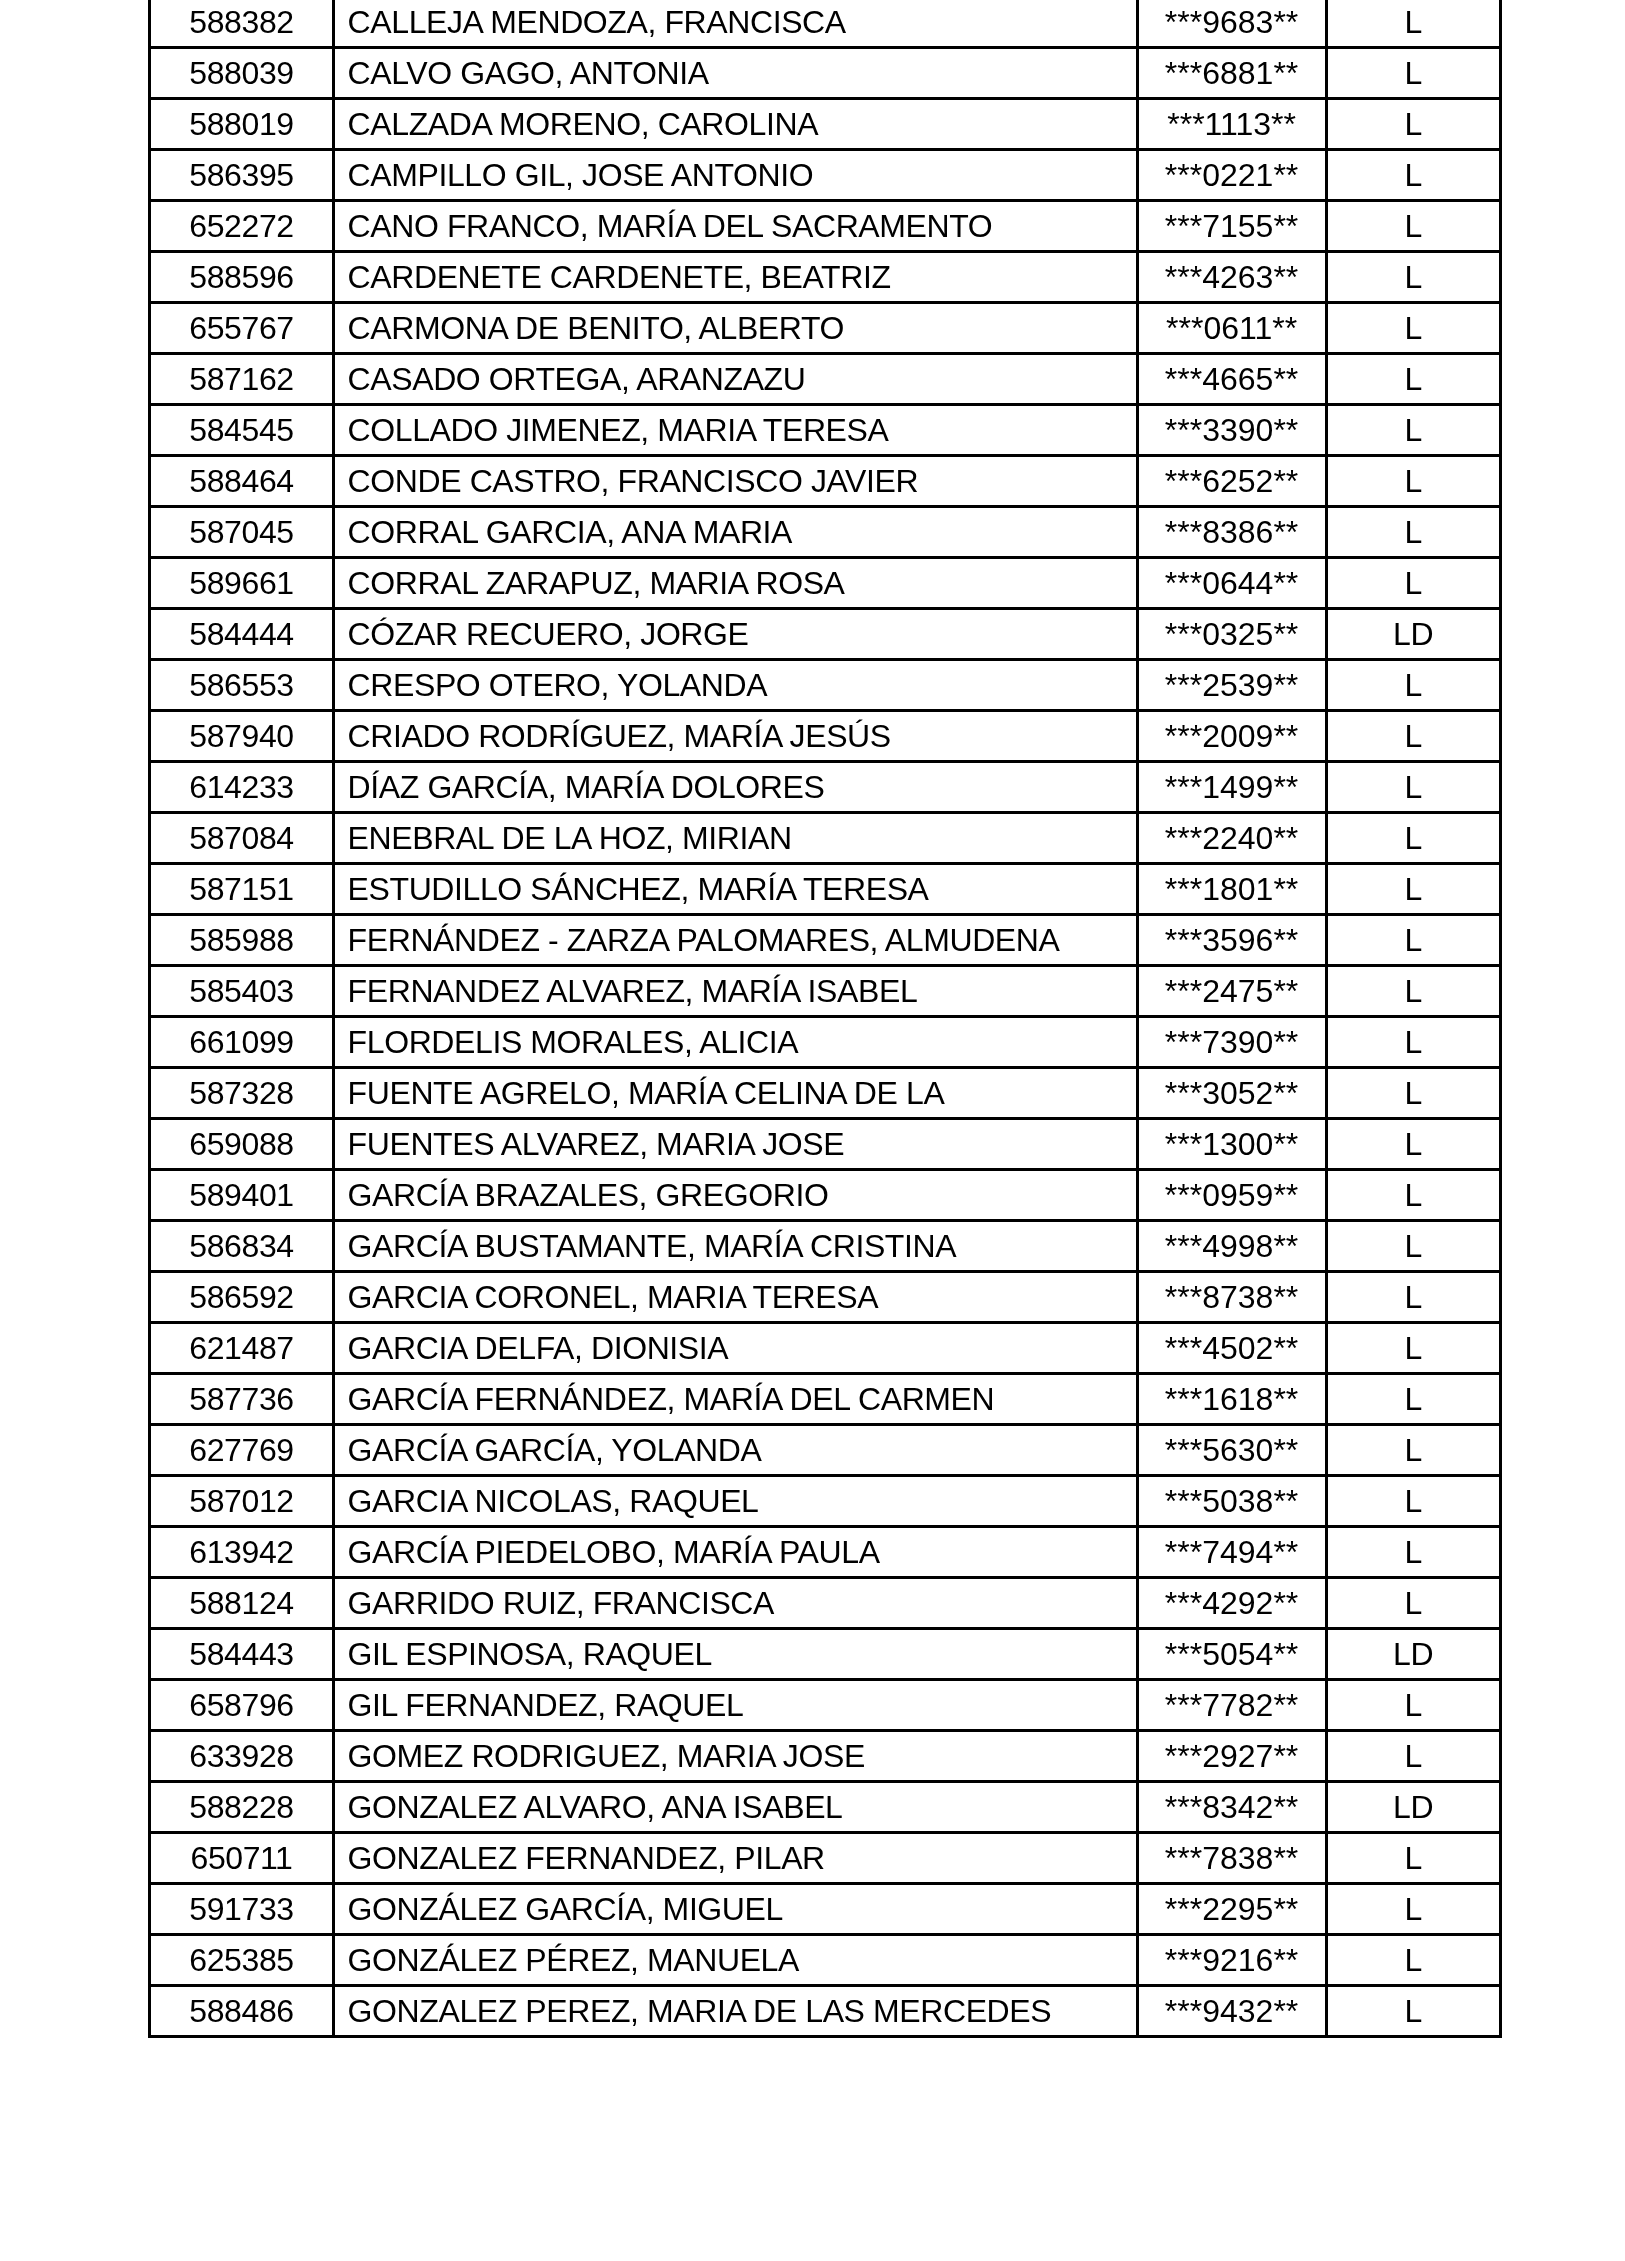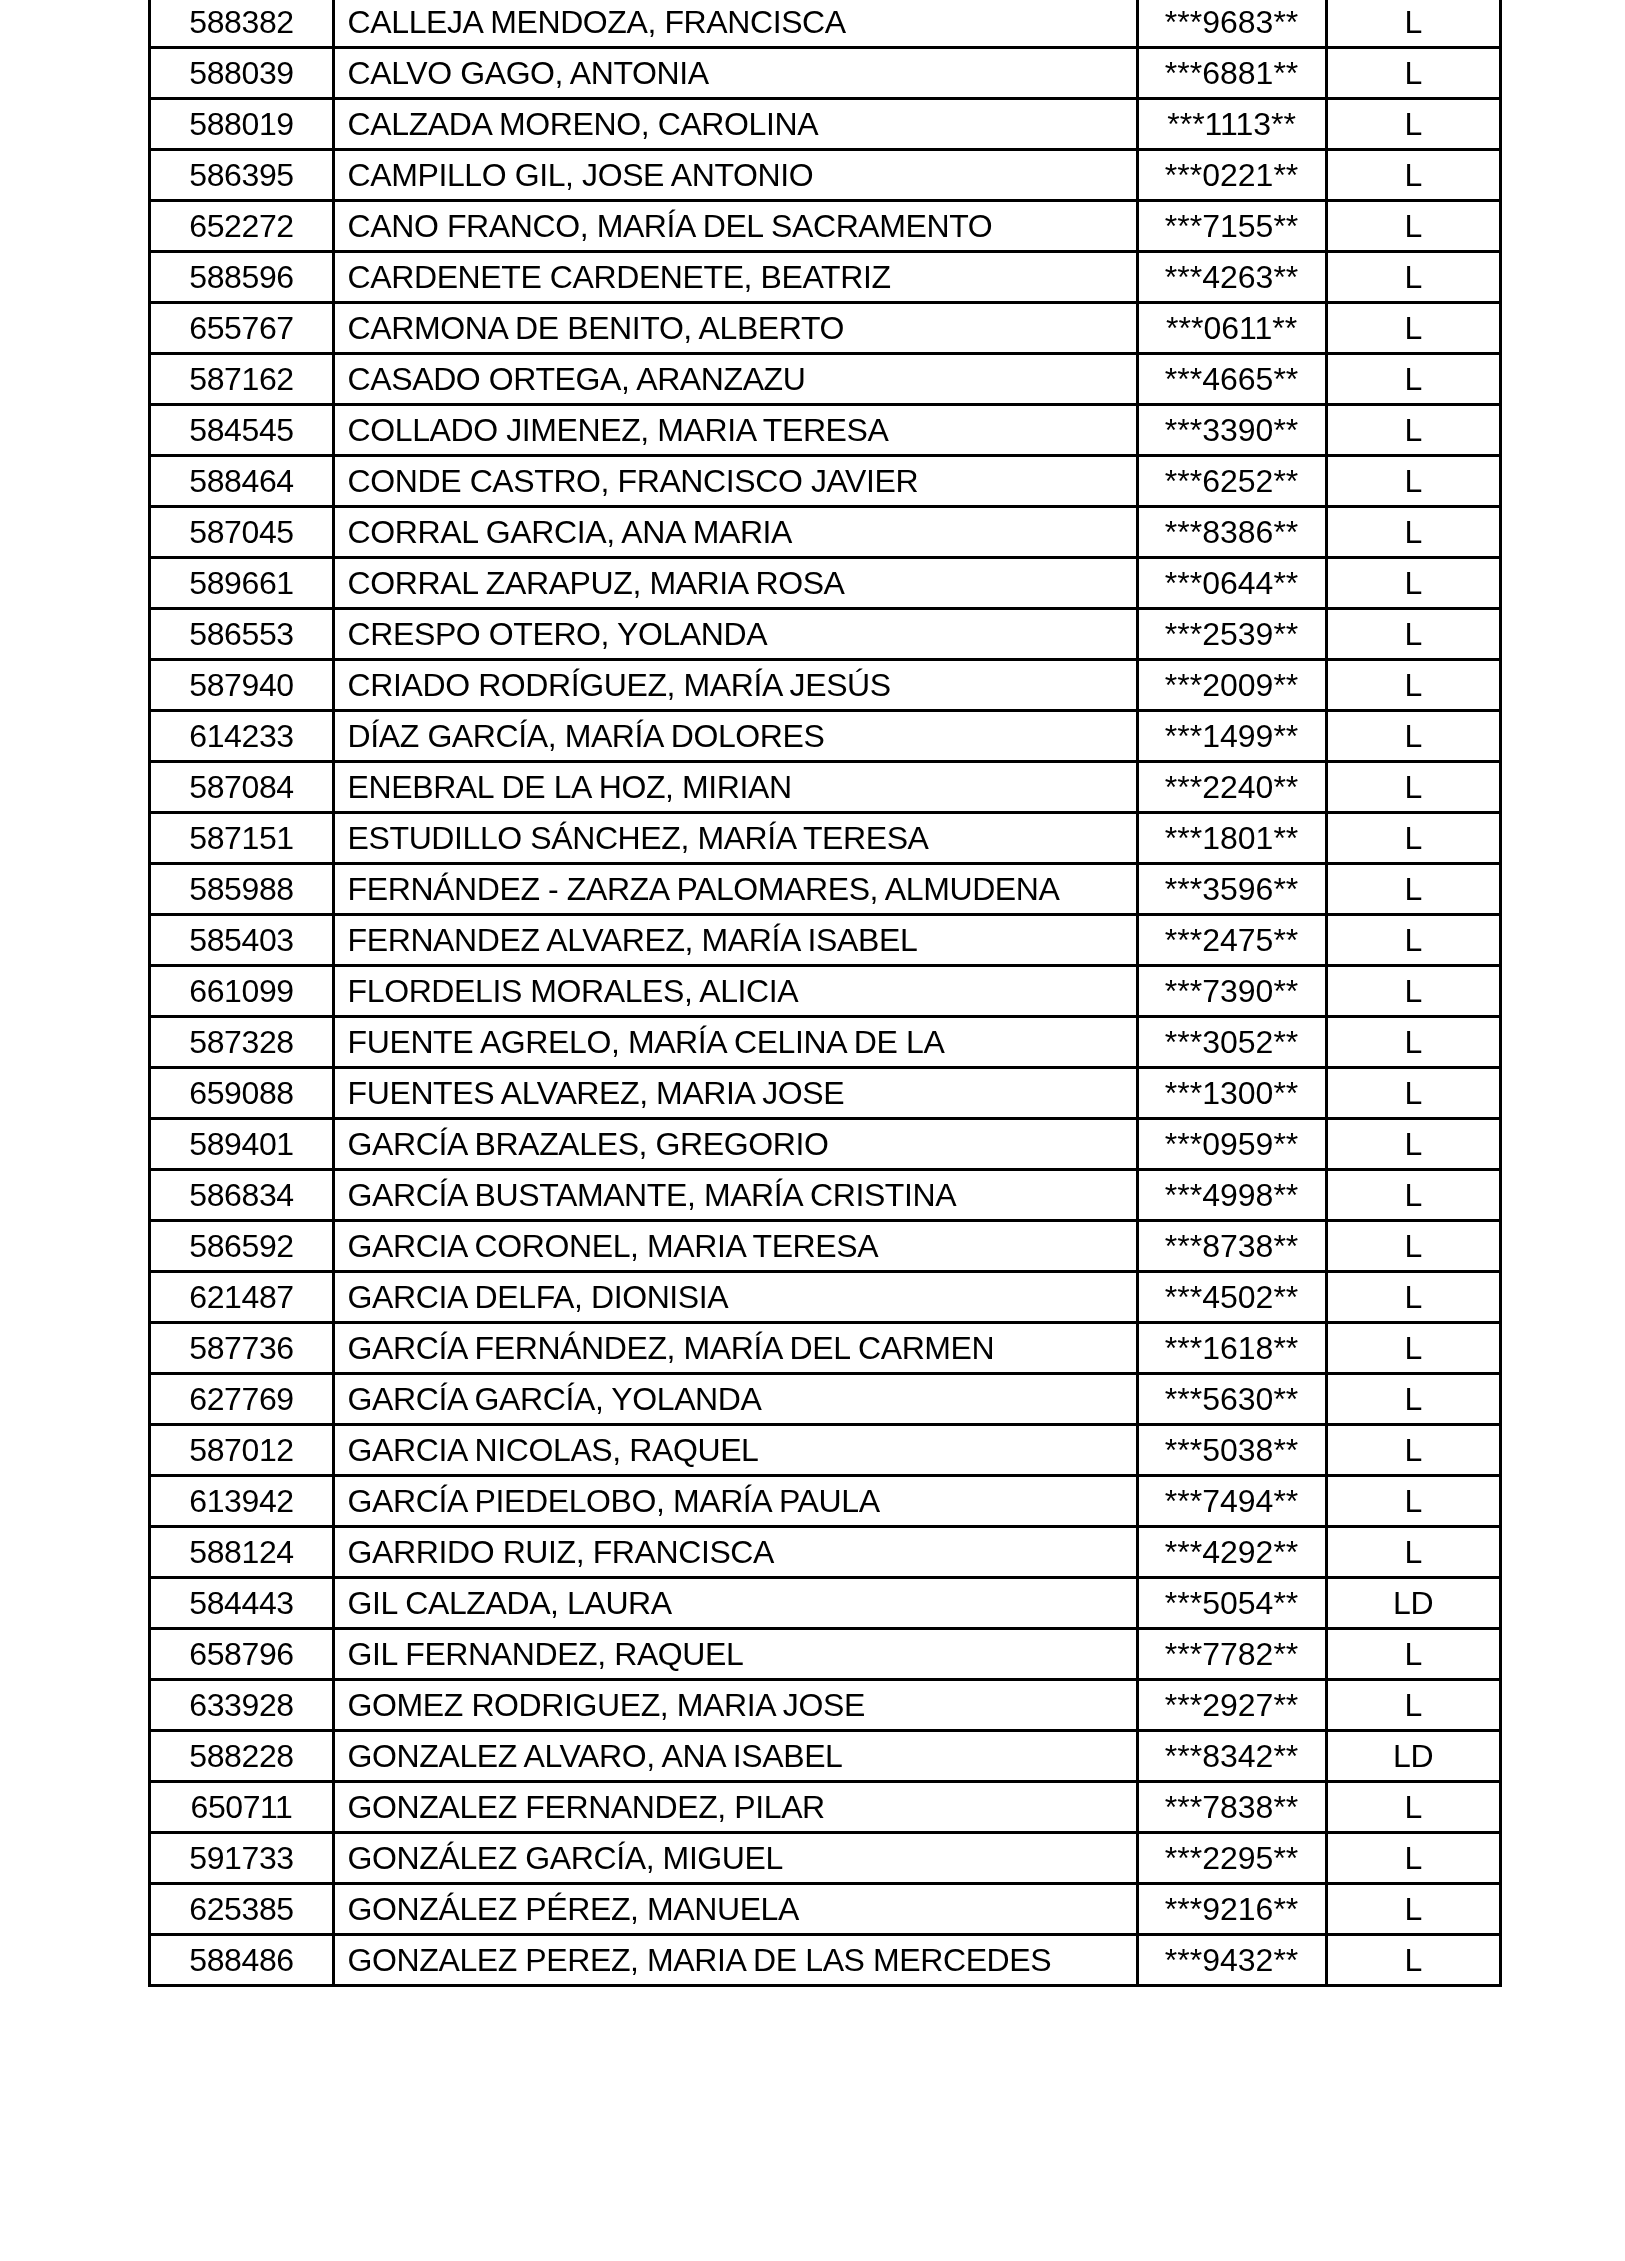--- a/index.html
+++ b/index.html
@@ -112,20 +112,26 @@
     <td class="c-dni">***8386**</td>
     <td class="c-type">L</td>
   </tr>
         <tr>
     <td class="c-id">589661</td>
     <td class="c-name">CORRAL ZARAPUZ, MARIA ROSA</td>
     <td class="c-dni">***0644**</td>
     <td class="c-type">L</td>
   </tr>
         <tr>
+    <td class="c-id">584444</td>
+    <td class="c-name">CÓZAR RECUERO, JORGE</td>
+    <td class="c-dni">***0325**</td>
+    <td class="c-type">LD</td>
+  </tr>
+        <tr>
     <td class="c-id">586553</td>
     <td class="c-name">CRESPO OTERO, YOLANDA</td>
     <td class="c-dni">***2539**</td>
     <td class="c-type">L</td>
   </tr>
         <tr>
     <td class="c-id">587940</td>
     <td class="c-name">CRIADO RODRÍGUEZ, MARÍA JESÚS</td>
     <td class="c-dni">***2009**</td>
     <td class="c-type">L</td>
@@ -227,21 +233,21 @@
     <td class="c-type">L</td>
   </tr>
         <tr>
     <td class="c-id">588124</td>
     <td class="c-name">GARRIDO RUIZ, FRANCISCA</td>
     <td class="c-dni">***4292**</td>
     <td class="c-type">L</td>
   </tr>
         <tr>
     <td class="c-id">584443</td>
-    <td class="c-name">GIL CALZADA, LAURA</td>
+    <td class="c-name">GIL ESPINOSA, RAQUEL</td>
     <td class="c-dni">***5054**</td>
     <td class="c-type">LD</td>
   </tr>
         <tr>
     <td class="c-id">658796</td>
     <td class="c-name">GIL FERNANDEZ, RAQUEL</td>
     <td class="c-dni">***7782**</td>
     <td class="c-type">L</td>
   </tr>
         <tr>

